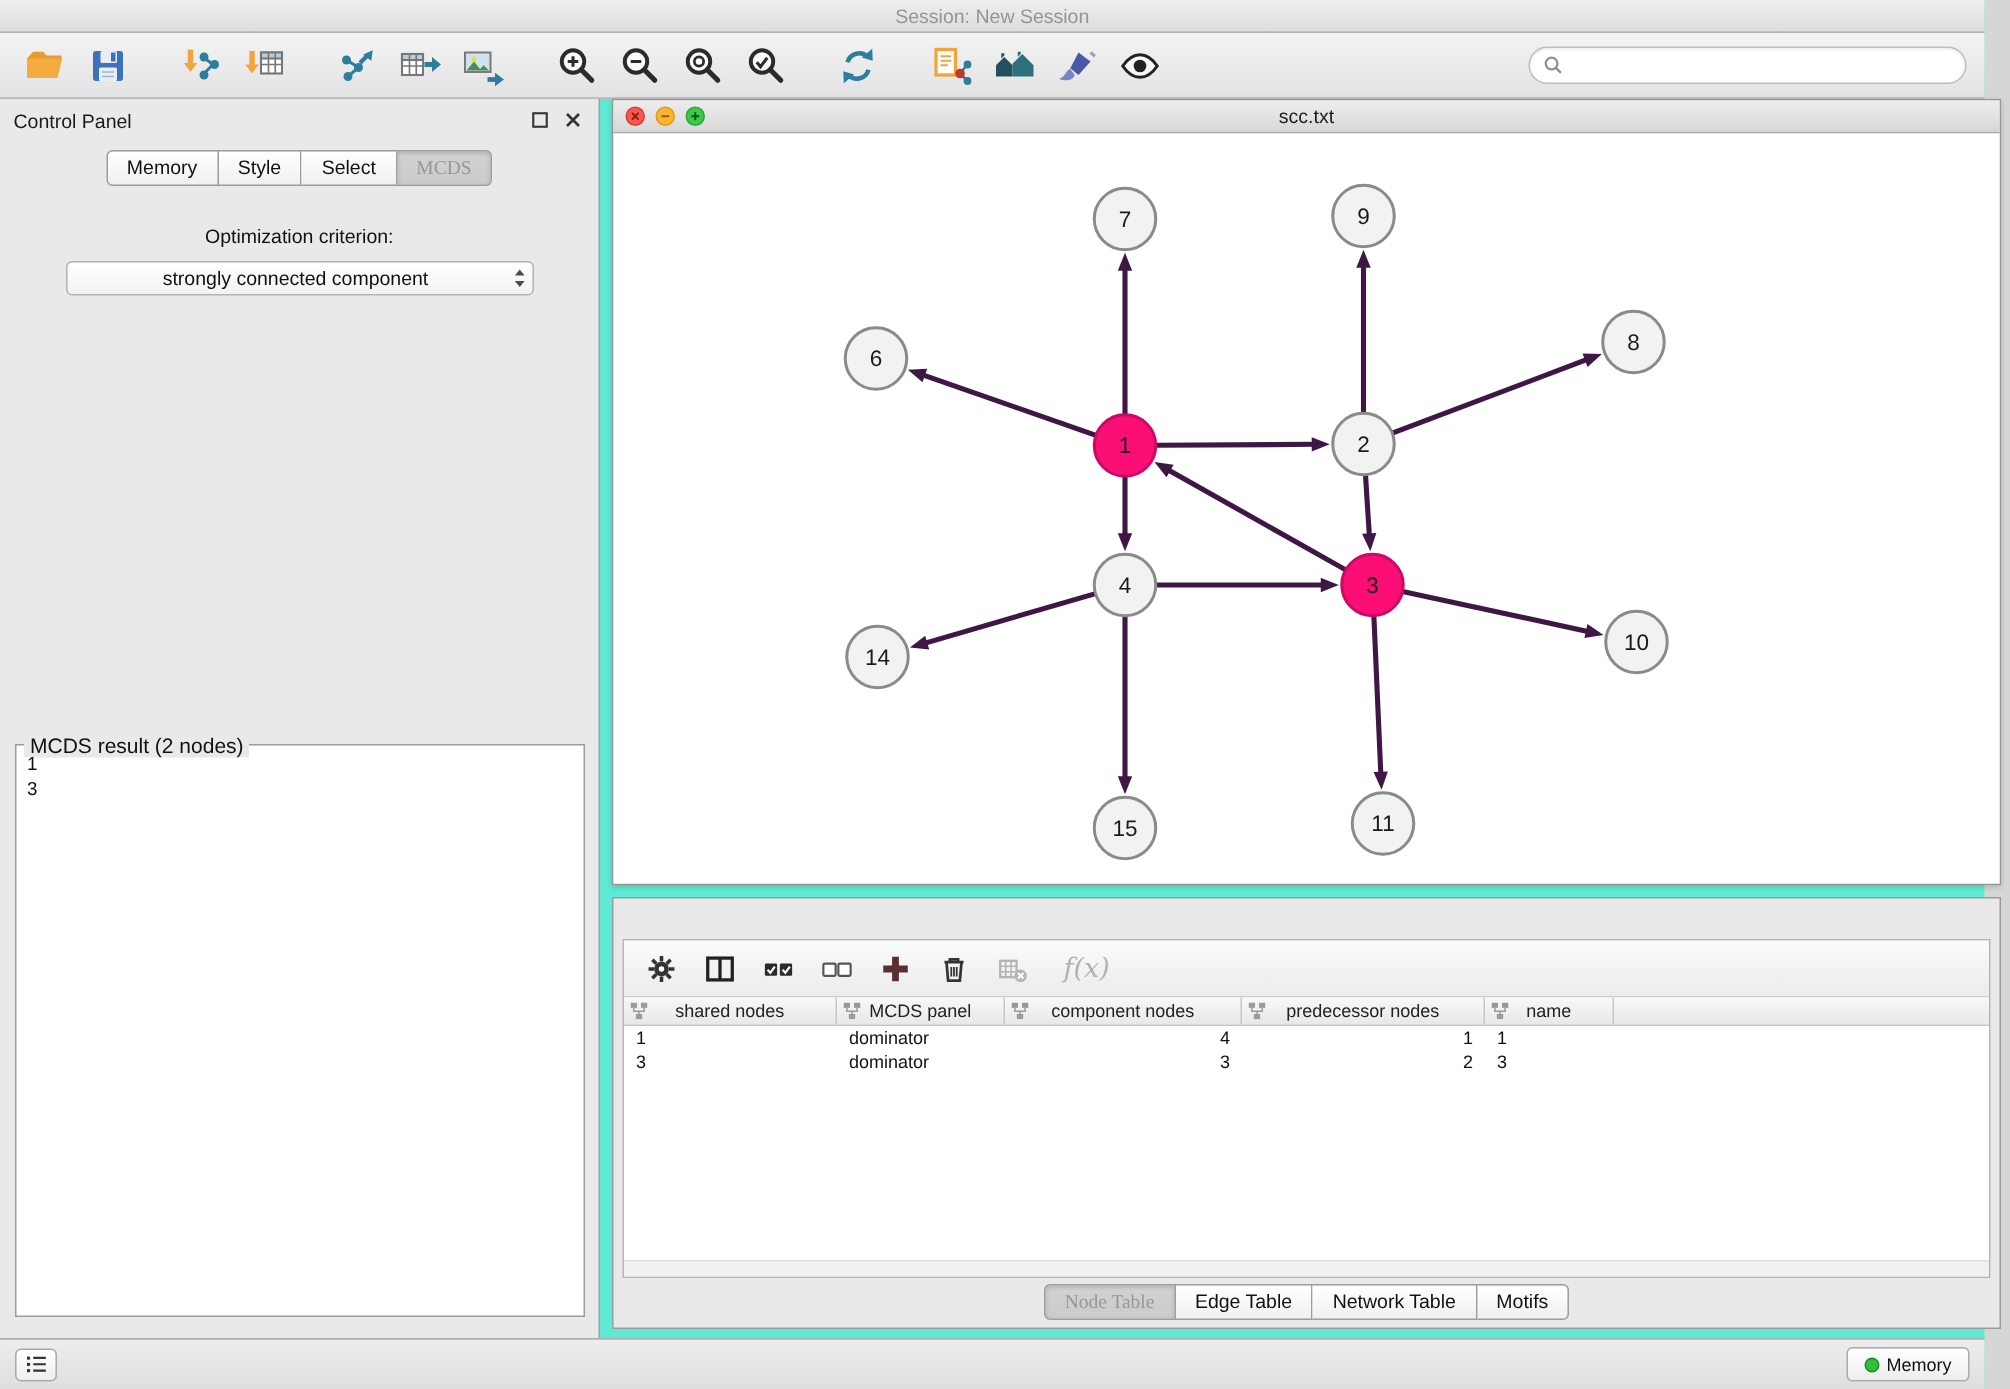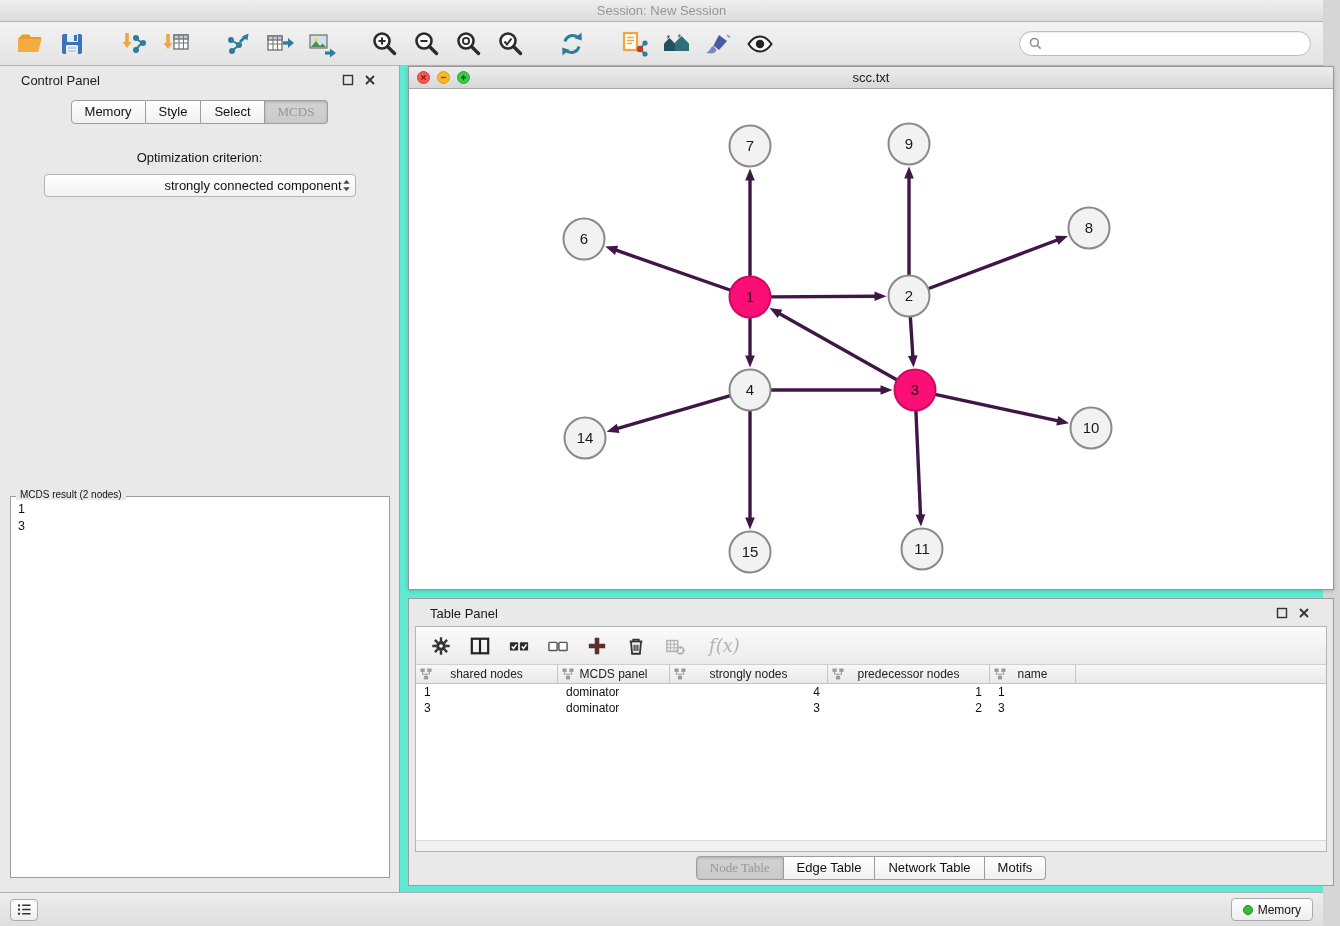--- a/index.html
+++ b/index.html
@@ -27,51 +27,51 @@
   .search { margin-left:auto; width:292px; height:25px; border:1px solid #bdbdbd; border-radius:13px;
     background:#fff; display:flex; align-items:center; padding:0 9px; gap:5px; box-shadow:inset 0 1px 2px rgba(0,0,0,.08); }
   .search .icon { width:13px; height:13px; }
   .search input { flex:1; border:none; outline:none; background:transparent; font-size:13px; font-family:"Liberation Sans",sans-serif; }
 
   .main { position:absolute; top:66px; left:0; right:0; bottom:34px; }
 
   
   .control-panel { position:absolute; left:0; top:0; bottom:0; width:400px;
     background:#e9e9e9; border-right:1px solid #a3a3a3; }
-  .panel-header { height:28px; display:flex; align-items:center; padding:0 21px; font-size:13px; color:#1a1a1a; }
+  .panel-header { height:28px; display:flex; align-items:center; padding:0 9px; font-size:13px; color:#1a1a1a; }
   .panel-header .spacer { flex:1; }
   .win-btn { width:16px; height:16px; border:none; background:none; padding:2px; margin-left:6px; cursor:pointer; }
   .win-btn svg { width:100%; height:100%; display:block; }
 
   .seg-tabs { display:flex; justify-content:center; }
   .seg-tab { font-size:13px; line-height:16px; padding:3px 13px;
     background:linear-gradient(#ffffff,#f0f0f0); border:1px solid #9d9d9d; border-left-width:0;
     color:#111; cursor:pointer; white-space:nowrap; }
   .seg-tab:first-child { border-left-width:1px; border-radius:4px 0 0 4px; }
   .seg-tab:last-child { border-radius:0 4px 4px 0; }
   .seg-tab.active { background:linear-gradient(#d2d2d2,#cbcbcb); color:#979797;
     box-shadow:inset 0 1px 3px rgba(0,0,0,.18);font-family:Liberation Serif, serif; }
 
   .cp-tabbar { padding:6px 0 10px; }
   .cp-body { text-align:center; }
   .criterion-label { font-size:13px; color:#111; margin:16px 0 9px; }
   .combo { width:312px; height:23px; margin:0 auto; background:linear-gradient(#ffffff,#f2f2f2);
     border:1px solid #b3b3b3; border-radius:4px; display:flex; align-items:center; padding:0 4px 0 8px;
     font-size:13px; color:#111; cursor:pointer; }
-  .combo .value { flex:1; text-align:right; }
+  .combo .value { flex:1; text-align:center; }
   .combo .icon { width:9px; height:15px; }
   .cp-buttons { display:flex; justify-content:center; gap:14px; margin-top:13px; }
   .push-btn { font-family:"Liberation Sans",sans-serif; font-size:13px; padding:3px 15px;
     background:linear-gradient(#ffffff,#efefef); border:1px solid #b0b0b0; border-radius:4px;
     color:#111; cursor:pointer; }
 
   .result-box { position:absolute; left:10px; right:9px; top:430px; height:382px;
     background:#fff; border:1px solid #9c9c9c; }
   .result-legend { position:absolute; top:-8px; left:5px; background:#e9e9e9; padding:0 4px;
-    font-size:10px; color:#111; }
+    font-size:14px; color:#111; }
   .result-list { position:absolute; inset:4px 2px 2px 4px; overflow:hidden; text-align:left; }
   .result-item { font-size:12.5px; line-height:17px; color:#111; padding-left:3px; }
 
   
   .network-window { position:absolute; left:408px; top:0; width:926px; height:524px;
     background:#fff; border:1px solid #969696; box-shadow:0 1px 4px rgba(0,0,0,.18); }
   .nw-titlebar { position:relative; height:22px; background:linear-gradient(#ededed,#d7d7d7);
     border-bottom:1px solid #a8a8a8; text-align:center; font-size:13px; line-height:21px; color:#1a1a1a; }
   .traffic { position:absolute; left:8px; top:4px; display:flex; gap:7px; }
   .traffic .light { width:13px; height:13px; border-radius:50%; display:flex; align-items:center;
@@ -451,34 +451,20 @@
             </g>
             <g>
               <circle cx="513" cy="460" r="20.5" fill="#f2f2f2" stroke="#8a8a8a" stroke-width="2"></circle>
               <text x="513" y="460" text-anchor="middle" dy="0.35em" font-size="15" fill="#1a1a1a">11</text>
             </g>
           </svg>
       </div>
     </div>
 
     <div class="table-panel">
-      <div class="panel-header">
-        <span>Table Panel</span>
-        <span class="spacer"></span>
-        <button class="win-btn">
-          <svg viewBox="0 0 12 12">
-              <rect x="1.5" y="1.5" width="9" height="9" fill="none" stroke="#333" stroke-width="1.4"></rect>
-            </svg>
-        </button>
-        <button class="win-btn">
-          <svg viewBox="0 0 12 12">
-              <path d="M2 2l8 8M10 2l-8 8" stroke="#333" stroke-width="1.8"></path>
-            </svg>
-        </button>
-      </div>
       <div class="tp-content">
         <div class="tp-toolbar">
             <button class="tp-btn">
               <span class="icon">
                 <svg viewBox="0 0 22 22" xmlns="http://www.w3.org/2000/svg">
                   <g stroke="#333" stroke-width="2.6">
                     <path d="M11 1.5v4M11 16.5v4M1.5 11h4M16.5 11h4M4.3 4.3l2.9 2.9M14.8 14.8l2.9 2.9M17.7 4.3l-2.9 2.9M7.2 14.8l-2.9 2.9"></path>
                   </g>
                   <circle cx="11" cy="11" r="5.4" fill="#333"></circle>
                   <circle cx="11" cy="11" r="2" fill="#fff"></circle>
@@ -567,21 +553,21 @@
               </span><span>MCDS panel</span></div>
             <div class="th" style="width: 158px;"><span class="icon">
                 <svg viewBox="0 0 12 12" xmlns="http://www.w3.org/2000/svg">
                   <g fill="#9a9a9a">
                     <rect x="0.5" y="0.5" width="4.2" height="3.4"></rect>
                     <rect x="7.3" y="0.5" width="4.2" height="3.4"></rect>
                     <rect x="3.9" y="8" width="4.2" height="3.4"></rect>
                   </g>
                   <path d="M2.6 4v2.2h6.8V4M6 6.2V8" stroke="#9a9a9a" stroke-width="1" fill="none"></path>
                 </svg>
-              </span><span>strongly nodes</span></div>
+              </span><span>component nodes</span></div>
             <div class="th" style="width: 162px;"><span class="icon">
                 <svg viewBox="0 0 12 12" xmlns="http://www.w3.org/2000/svg">
                   <g fill="#9a9a9a">
                     <rect x="0.5" y="0.5" width="4.2" height="3.4"></rect>
                     <rect x="7.3" y="0.5" width="4.2" height="3.4"></rect>
                     <rect x="3.9" y="8" width="4.2" height="3.4"></rect>
                   </g>
                   <path d="M2.6 4v2.2h6.8V4M6 6.2V8" stroke="#9a9a9a" stroke-width="1" fill="none"></path>
                 </svg>
               </span><span>predecessor nodes</span></div>

